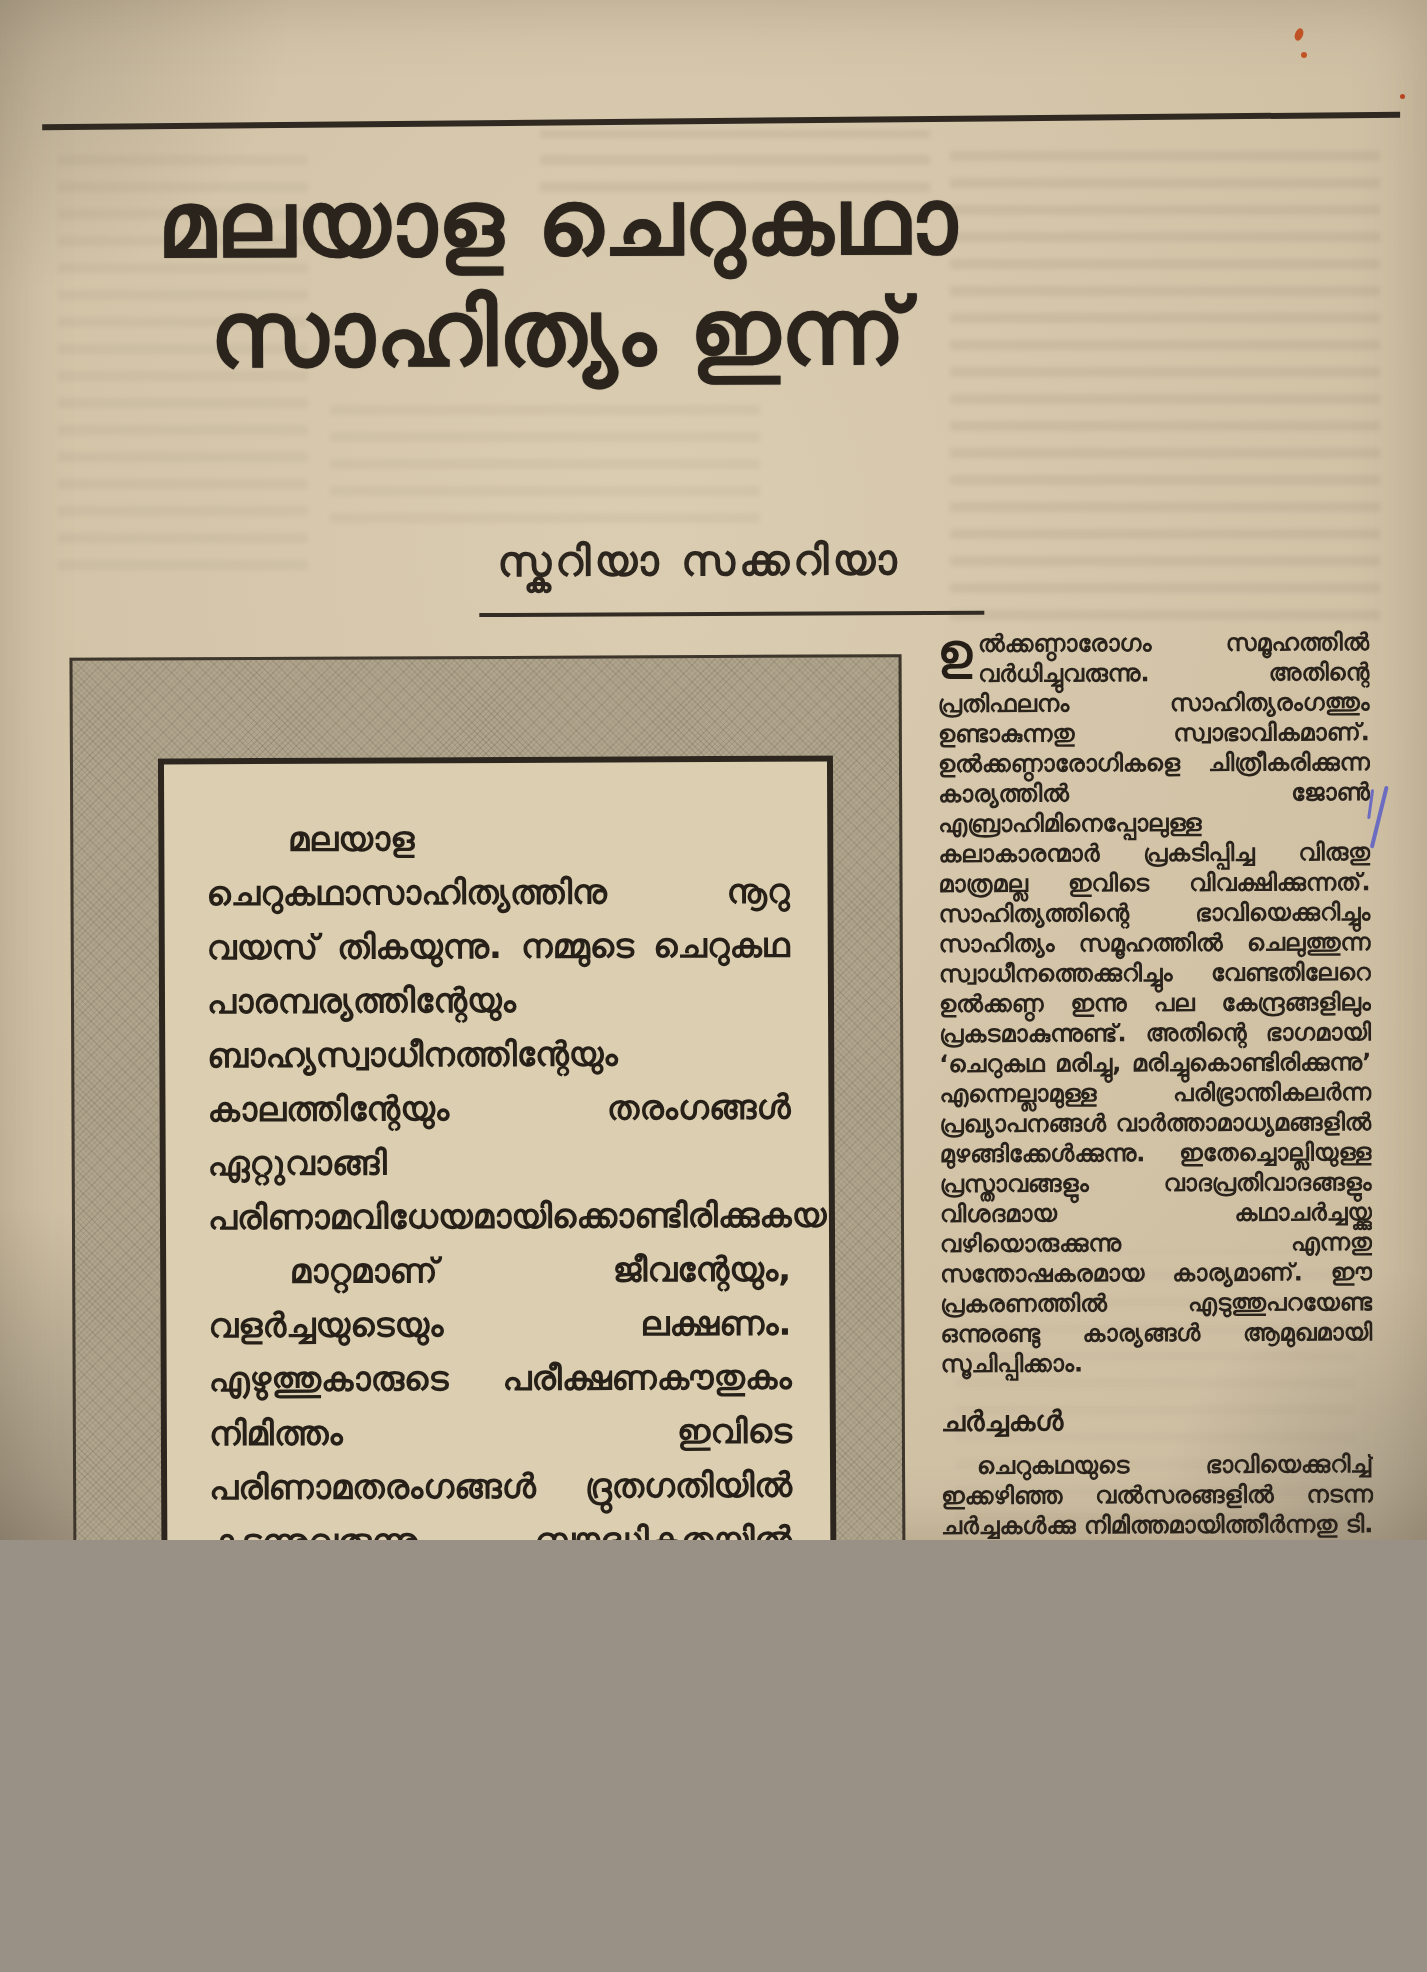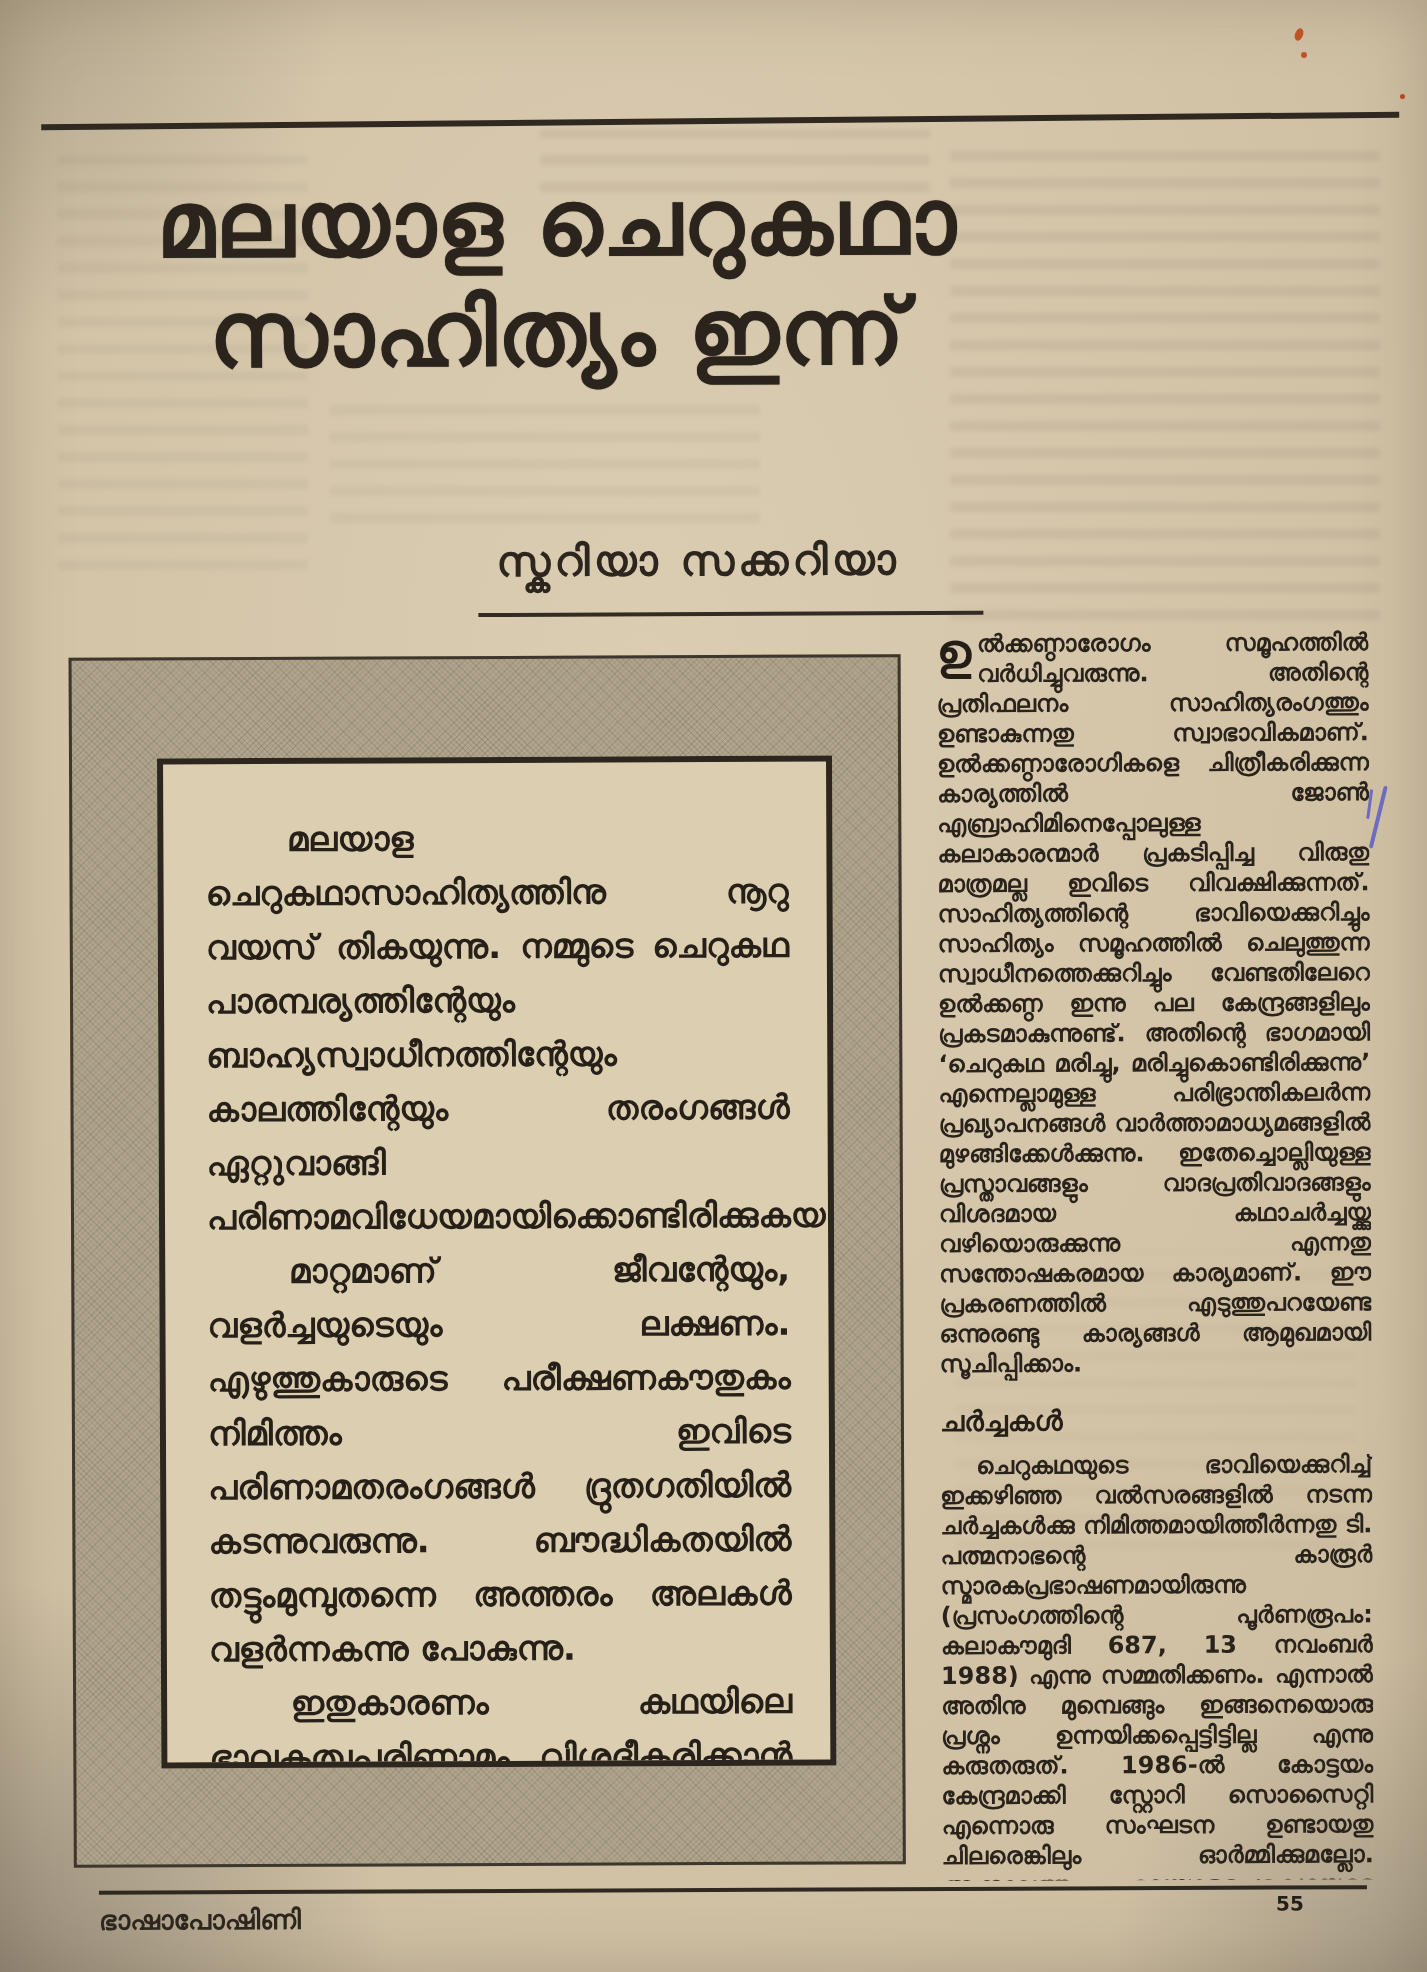--- a/index.html
+++ b/index.html
@@ -3,21 +3,21 @@
 <meta charset="utf-8">
 <style>
   html,body{margin:0;padding:0;}
   body{
     width:1427px;height:1972px;
     font-family:"DejaVu Sans",sans-serif;
     background:#9a9186;
     overflow:hidden;
   }
   .page{
-    position:relative;width:1427px;height:1972px;overflow:hidden;
+    position:relative;width:1427px;height:1540px;overflow:hidden;
     background-color:#d3c4a8;
     background-image:
       radial-gradient(circle at 0% 100%, rgba(108,100,90,.55), rgba(108,100,90,0) 16%),
       radial-gradient(circle at 100% 100%, rgba(110,102,92,.40), rgba(110,102,92,0) 13%),
       radial-gradient(circle at 0% 0%, rgba(110,100,85,.30), rgba(110,100,85,0) 14%),
       radial-gradient(ellipse at 45% 35%, #dbcdb2 0%, #d3c4a8 55%, #cabb9f 100%);
     box-shadow:inset 0 0 70px rgba(90,75,55,.28);
     color:#29221b;
   }
   .skew{position:absolute;left:0;top:0;width:100%;height:100%;transform:rotate(-0.25deg);}

